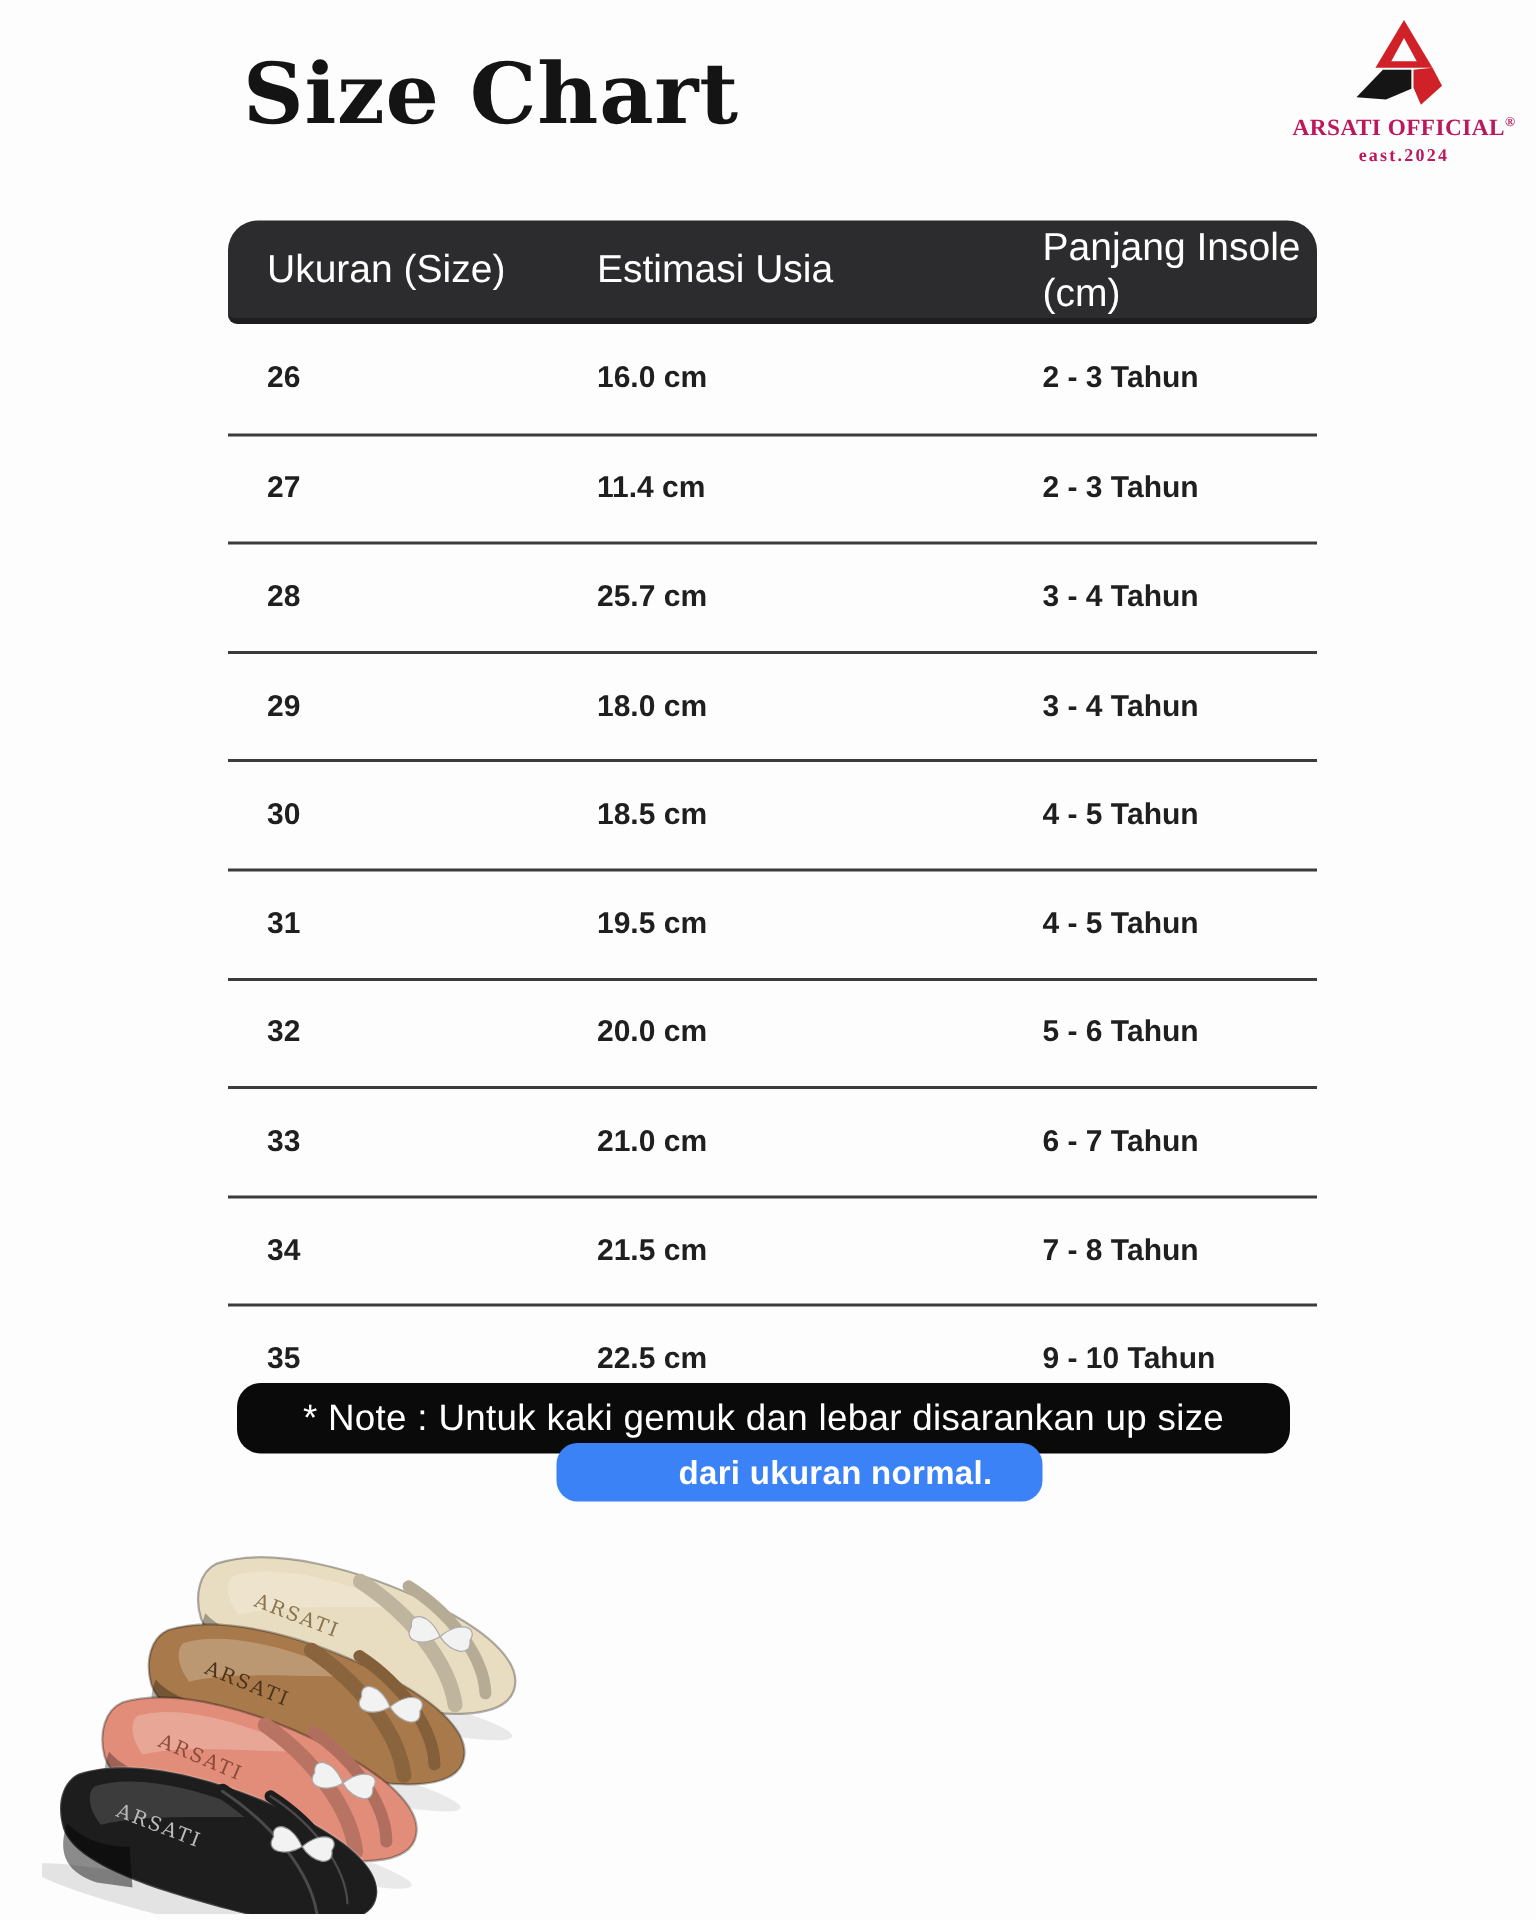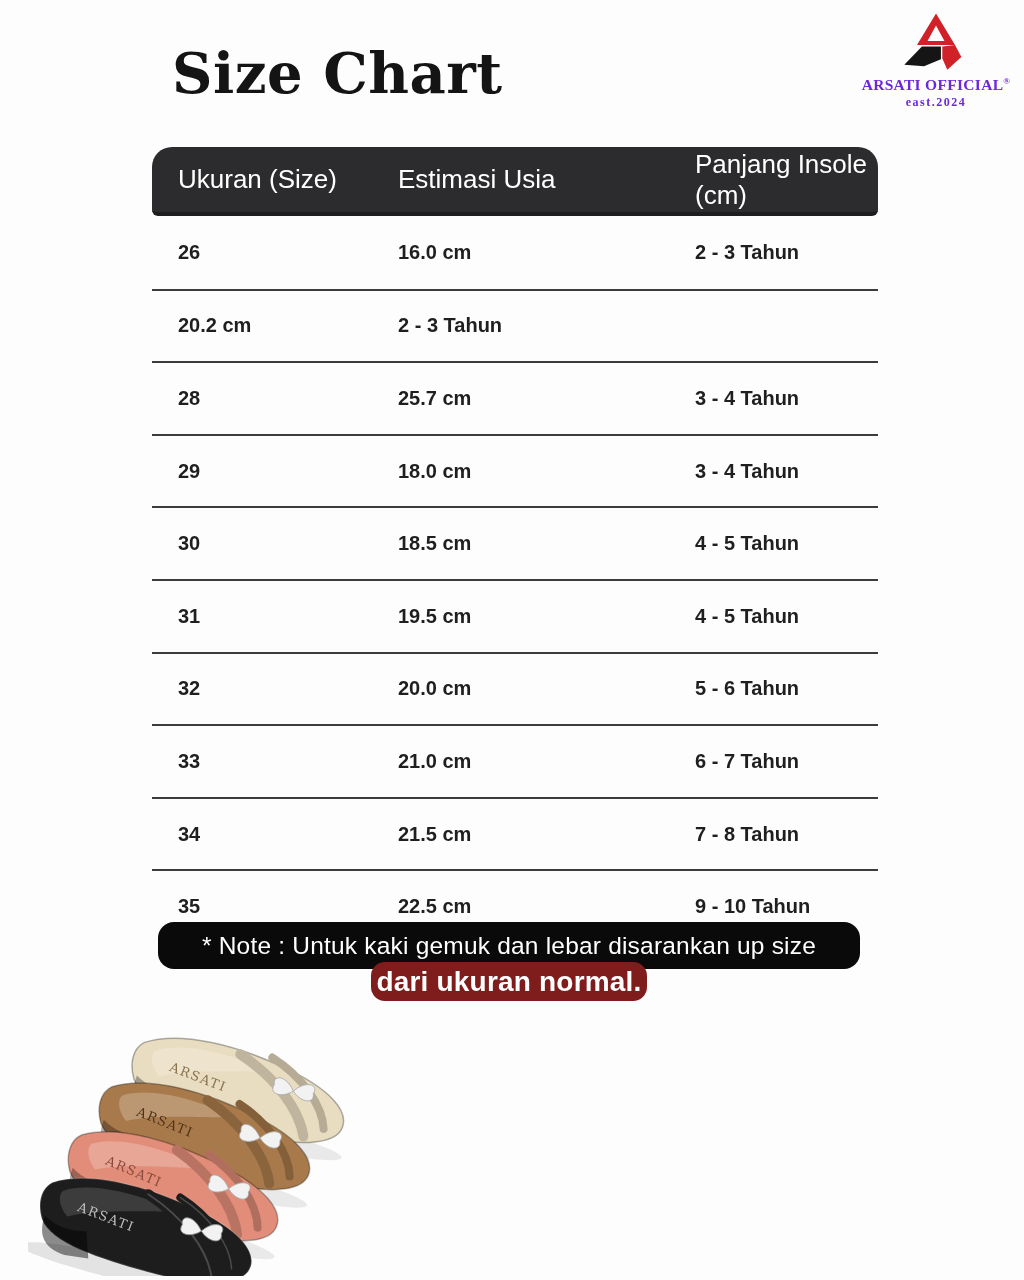--- a/index.html
+++ b/index.html
@@ -1,25 +1,25 @@
 <!DOCTYPE html>
 <html><head>
 <meta charset="utf-8">
 <style>
   html,body{margin:0;padding:0;background:#ffffff;}
   .canvas{position:relative;width:1024px;height:1280px;background:#fdfdfd;overflow:hidden;
           font-family:"Liberation Sans",sans-serif;}
 
   
-  .title{position:absolute;left:156px;top:24px;margin:16px;
+  .title{position:absolute;left:156px;top:24px;margin:6px;
          font-family:"DejaVu Serif",serif;font-weight:700;font-size:56px;
          color:#141414;letter-spacing:0.5px;}
 
   
-  .logo{position:absolute;left:856px;top:12px;width:160px;text-align:center;color:#6d28d9;}
+  .logo{position:absolute;left:856px;top:12px;width:160px;text-align:center;color:#be185d;}
   .logo svg{display:block;margin:0 auto 2px auto;}
   .brand-line{font-family:"Liberation Serif",serif;font-weight:700;font-size:15.5px;
               white-space:nowrap;letter-spacing:0.3px;}
   .brand-line sup{font-size:9px;}
   .brand-est{font-family:"Liberation Serif",serif;font-weight:700;font-size:12px;
              letter-spacing:1.5px;margin-top:1px;}
 
   
   .size-table{position:absolute;left:152px;top:120px;width:726px;margin-top:27px;}
   .thead{display:grid;grid-template-columns:220px 297px 1fr;align-items:center;
@@ -30,23 +30,23 @@
        height:72.6px;padding-left:26px;box-sizing:border-box;
        font-size:20px;font-weight:600;color:#1f1f1f;background:transparent;}
   .row + .row{border-top:2px solid #3c3c3c;}
 
   
   .note-line1{position:absolute;left:158px;top:922px;width:702px;height:47px;
               background:#0a0a0a;border-radius:16px;color:#ffffff;
               display:flex;align-items:center;justify-content:center;
               font-size:24.5px;font-weight:400;letter-spacing:0.2px;}
   .note-line2{position:absolute;left:371px;top:962px;width:276px;height:39px;
-              background:#7f1d1d;border-radius:14px;color:#ffffff;
+              background:#3b82f6;border-radius:14px;color:#ffffff;
               display:flex;align-items:center;justify-content:center;
-              font-size:28px;font-weight:700;letter-spacing:0.2px;}
+              font-size:22px;font-weight:700;letter-spacing:0.2px;padding-left:48px;}
 
   
   .photo{position:absolute;left:28px;top:1008px;}
   .sandal text{font-family:"DejaVu Serif",serif;letter-spacing:1.5px;}
 </style>
 </head>
 <body>
 
 <div class="canvas">
 
@@ -70,21 +70,22 @@
       <span>Panjang Insole (cm)</span>
     </div>
     <div>
     <div class="row">
       <span>26</span>
       <span>16.0 cm</span>
       <span>2 - 3 Tahun</span>
     </div>
 
     <div class="row">
-      <span>20.2 cm</span>
+      <span>27</span>
+      <span>11.4 cm</span>
       <span>2 - 3 Tahun</span>
     </div>
 
     <div class="row">
       <span>28</span>
       <span>25.7 cm</span>
       <span>3 - 4 Tahun</span>
     </div>
 
     <div class="row">

